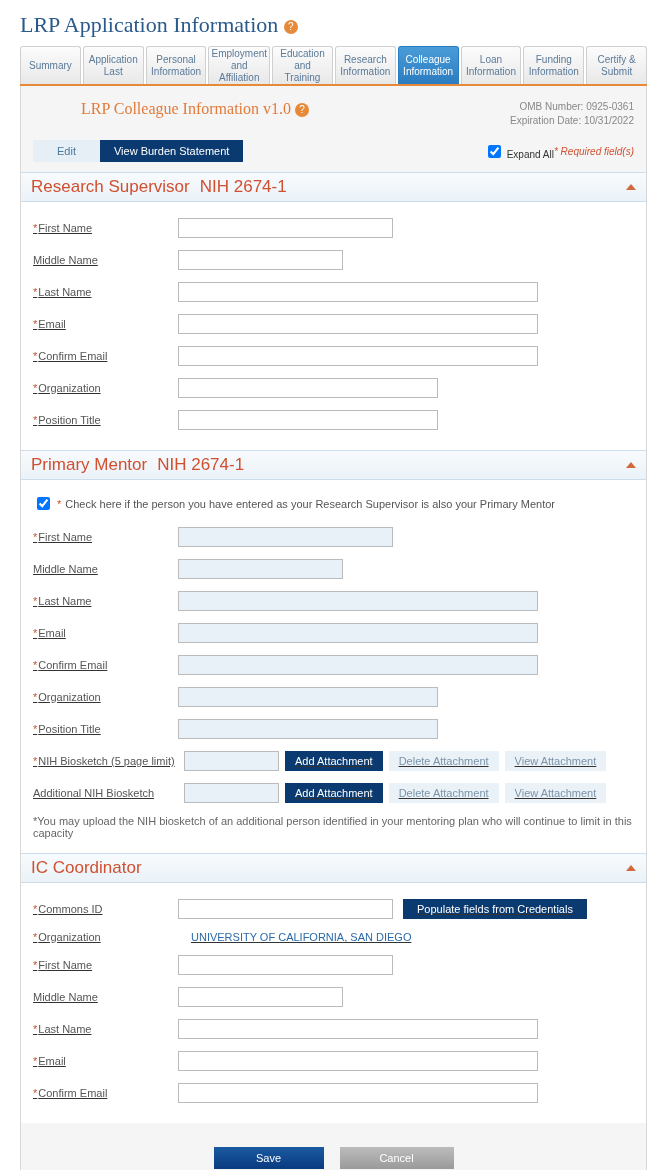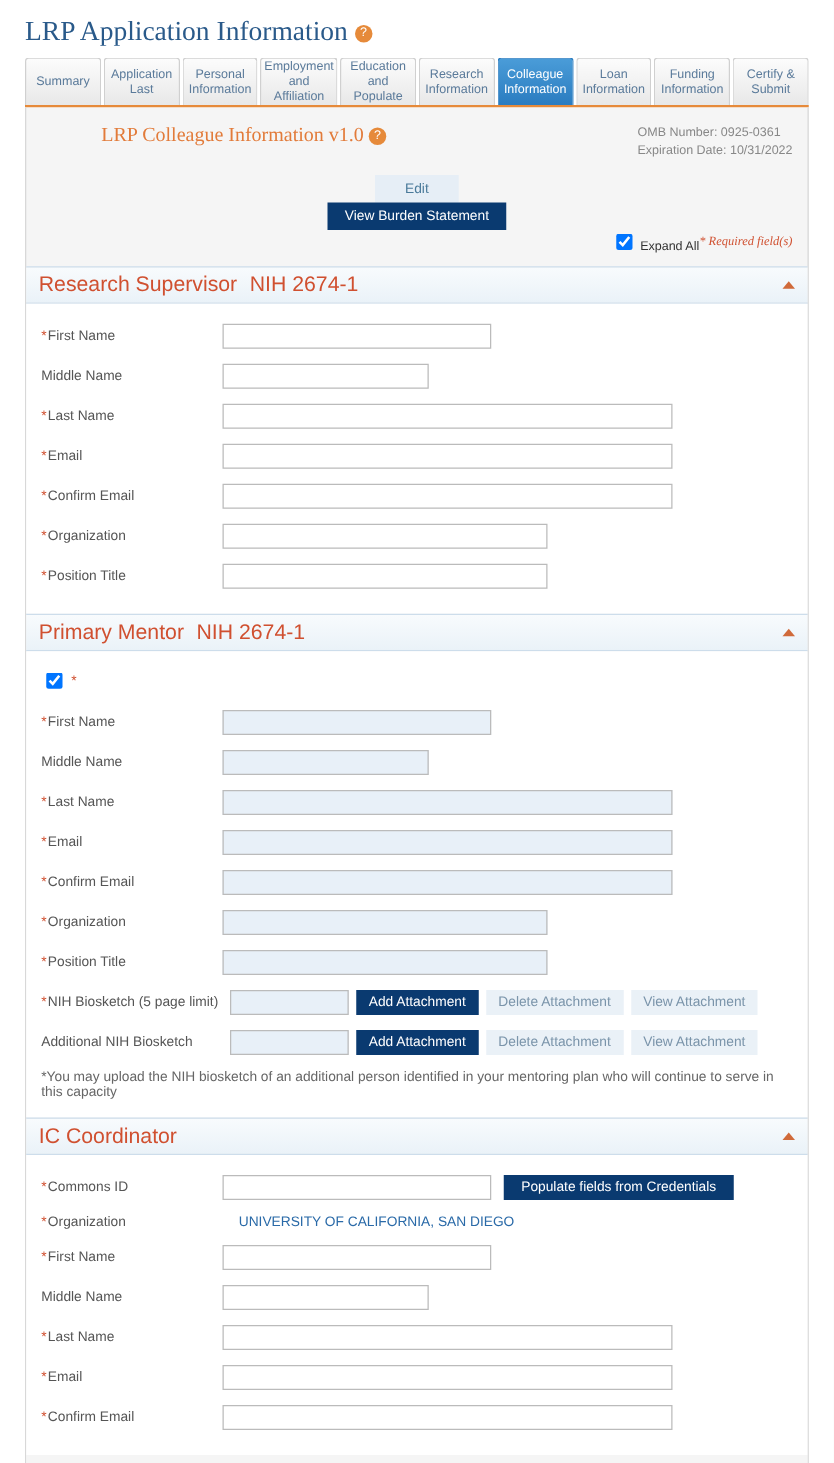--- a/index.html
+++ b/index.html
@@ -77,30 +77,29 @@
     justify-content: space-between;
     padding: 14px 12px 8px 12px;
   }
   .card-title {
     color: #e27b3a;
     font-family: Georgia, serif;
     font-size: 16px;
     margin-left: 48px;
   }
   .omb {
-    text-align: left;
+    text-align: right;
     color: #888;
     font-size: 10px;
     line-height: 1.4;
   }
   .action-row {
     padding: 4px 12px 10px 12px;
     display: flex;
     align-items: center;
-    flex-direction: column;
   }
   .btn-edit {
     background: #e6eef6;
     border: none;
     color: #4a7a9a;
     padding: 5px 24px;
     font-size: 11px;
     cursor: pointer;
   }
   .btn-primary {
@@ -110,21 +109,21 @@
     padding: 5px 14px;
     font-size: 11px;
     cursor: pointer;
   }
   .expand-wrap {
     margin-left: auto;
     display: flex;
     align-items: center;
     font-size: 10px;
   }
-  .required-note { color: #d05030; font-style: italic; font-family: Liberation Serif, serif; }
+  .required-note { color: #d05030; font-style: italic; }
   .required-star { color: #d05030; font-style: normal; }
   .section-head {
     background: linear-gradient(#f8fbfd,#eaf2f8);
     border-top: 1px solid #cdddeb;
     border-bottom: 1px solid #cdddeb;
     padding: 4px 10px;
     color: #d05030;
     font-size: 17px;
     display: flex;
     align-items: center;
@@ -138,20 +137,21 @@
     border-bottom: 6px solid #d06a3a;
   }
   .section-body {
     background: #fff;
     padding: 10px 12px 14px 12px;
   }
   .row {
     display: flex;
     align-items: center;
     padding: 6px 0;
+    text-decoration: underline;
   }
   .label {
     width: 145px;
     color: #555;
     font-size: 11px;
   }
   .req::before {
     content: "*";
     color: #d05030;
     margin-right: 1px;
@@ -239,21 +239,21 @@
 <div class="page-title">
   <span>LRP Application Information</span>
   <span class="help-circle">?</span>
 </div>
 
 <div class="tabs">
   <div class="tab">Summary</div>
   <div class="tab">Application Last</div>
   <div class="tab">Personal Information</div>
   <div class="tab">Employment and Affiliation</div>
-  <div class="tab">Education and Populate</div>
+  <div class="tab">Education and Training</div>
   <div class="tab">Research Information</div>
   <div class="tab active">Colleague Information</div>
   <div class="tab">Loan Information</div>
   <div class="tab">Funding Information</div>
   <div class="tab">Certify &amp; Submit</div>
 </div>
 <div class="tab-underline"></div>
 
 <div class="card">
   <div class="card-header">
@@ -316,20 +316,21 @@
 
   <div class="section-head">
     <span>Primary Mentor</span>
     <span class="nih">NIH 2674-1</span>
     <span class="caret"></span>
   </div>
   <div class="section-body">
     <div class="checkbox-row">
       <input type="checkbox" checked="" style="">
       <span class="required-star">*</span>
+      <span>Check here if the person you have entered as your Research Supervisor is also your Primary Mentor</span>
     </div>
     <div class="row">
         <div class="label req">First Name</div>
         <input type="text" class="w-sm blue-input" style="">
       </div>
     <div class="row">
         <div class="label">Middle Name</div>
         <input type="text" class="w-md blue-input" style="">
       </div>
     <div class="row">
@@ -359,21 +360,21 @@
       <button class="btn-ghost">Delete Attachment</button>
       <button class="btn-ghost">View Attachment</button>
     </div>
     <div class="row attach-row">
       <div class="label">Additional NIH Biosketch</div>
       <input type="text" class="small-attach blue-input" style="">
       <button class="btn-add">Add Attachment</button>
       <button class="btn-ghost">Delete Attachment</button>
       <button class="btn-ghost">View Attachment</button>
     </div>
-    <div class="note">*You may upload the NIH biosketch of an additional person identified in your mentoring plan who will continue to serve in this capacity</div>
+    <div class="note">*You may upload the NIH biosketch of an additional person identified in your mentoring plan who will continue to limit in this capacity</div>
   </div>
 
   <div class="section-head">
     <span>IC Coordinator</span>
     <span class="caret"></span>
   </div>
   <div class="section-body">
     <div class="row">
       <div class="label req">Commons ID</div>
       <input type="text" class="w-sm" style="">

